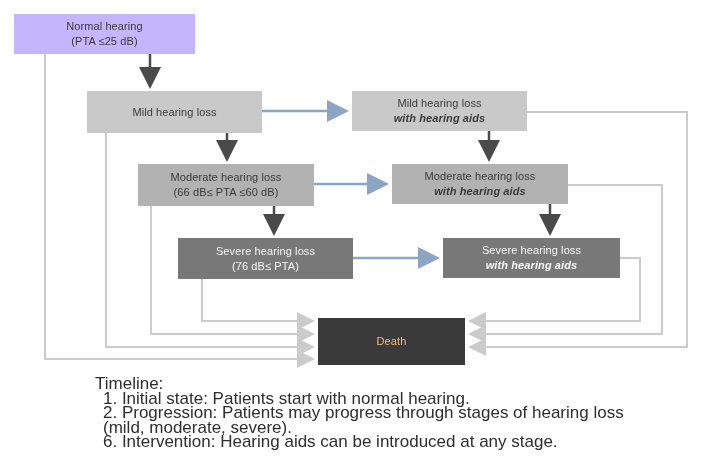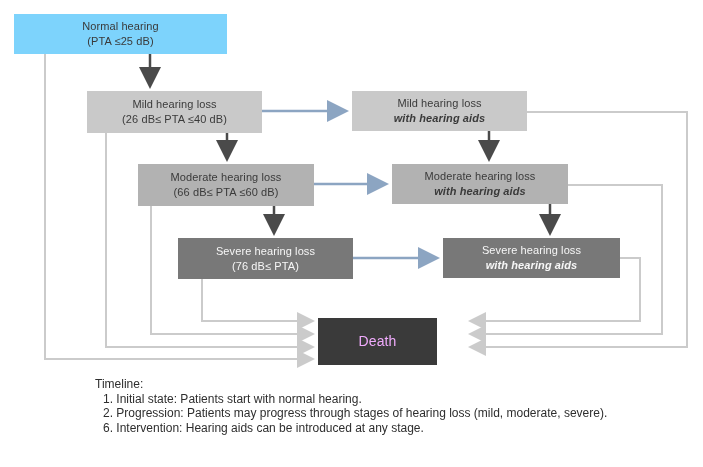--- a/index.html
+++ b/index.html
@@ -8,31 +8,31 @@
     background:#ffffff; overflow:hidden;
     font-family:"Liberation Sans", "DejaVu Sans", sans-serif;
   }
   #connectors { position:absolute; left:0; top:0; width:703px; height:467px; }
   .box {
     position:absolute; display:flex; flex-direction:column;
     justify-content:center; align-items:center; text-align:center;
     font-size:11px; line-height:1.34; color:#3a3a3a; letter-spacing:0.1px;
   }
   .box .bold { font-weight:bold;font-style:italic; }
-  #b-normal        { left:14px;  top:14px;  width:213px; height:40px; background:#7dd3fc; }
+  #b-normal        { left:14px;  top:14px;  width:181px; height:40px; background:#c4b5fd; }
   #b-mild          { left:87px;  top:91px;  width:175px; height:42px; background:#c9c9c9; }
   #b-mild-aids     { left:352px; top:91px;  width:175px; height:40px; background:#c9c9c9; }
   #b-moderate      { left:138px; top:164px; width:176px; height:42px; background:#b2b2b2; }
   #b-moderate-aids { left:392px; top:164px; width:176px; height:40px; background:#b2b2b2; }
   #b-severe        { left:178px; top:238px; width:175px; height:41px; background:#787878; color:#f7f7f7; }
   #b-severe-aids   { left:443px; top:238px; width:177px; height:40px; background:#787878; color:#f7f7f7; }
-  #b-death         { left:318px; top:318px; width:119px; height:47px; background:#3a3a3a; color:#f0abfc; font-size:14px; }
+  #b-death         { left:318px; top:318px; width:147px; height:47px; background:#3a3a3a; color:#fdba74; font-size:11px; }
   #timeline {
     position:absolute; left:95px; top:377px; width:560px;
-    font-size:12px; line-height:14.6px; color:#2e2e2e;
+    font-size:17px; line-height:14.6px; color:#2e2e2e;
   }
   #timeline .items { padding-left:8px; }
 </style>
 </head>
 <body>
 
 <div id="figure">
 
   <svg id="connectors" viewBox="0 0 703 467" xmlns="http://www.w3.org/2000/svg">
     <defs>
@@ -75,21 +75,20 @@
     </g>
   </svg>
 
   <div class="box" id="b-normal">
     <span>Normal hearing</span>
     <span>(PTA ≤25 dB)</span>
   </div>
 
   <div class="box" id="b-mild">
     <span>Mild hearing loss</span>
-    <span>(26 dB≤ PTA ≤40 dB)</span>
   </div>
 
   <div class="box" id="b-mild-aids">
     <span>Mild hearing loss</span>
     <span class="bold">with hearing aids</span>
   </div>
 
   <div class="box" id="b-moderate">
     <span>Moderate hearing loss</span>
     <span>(66 dB≤ PTA ≤60 dB)</span>

